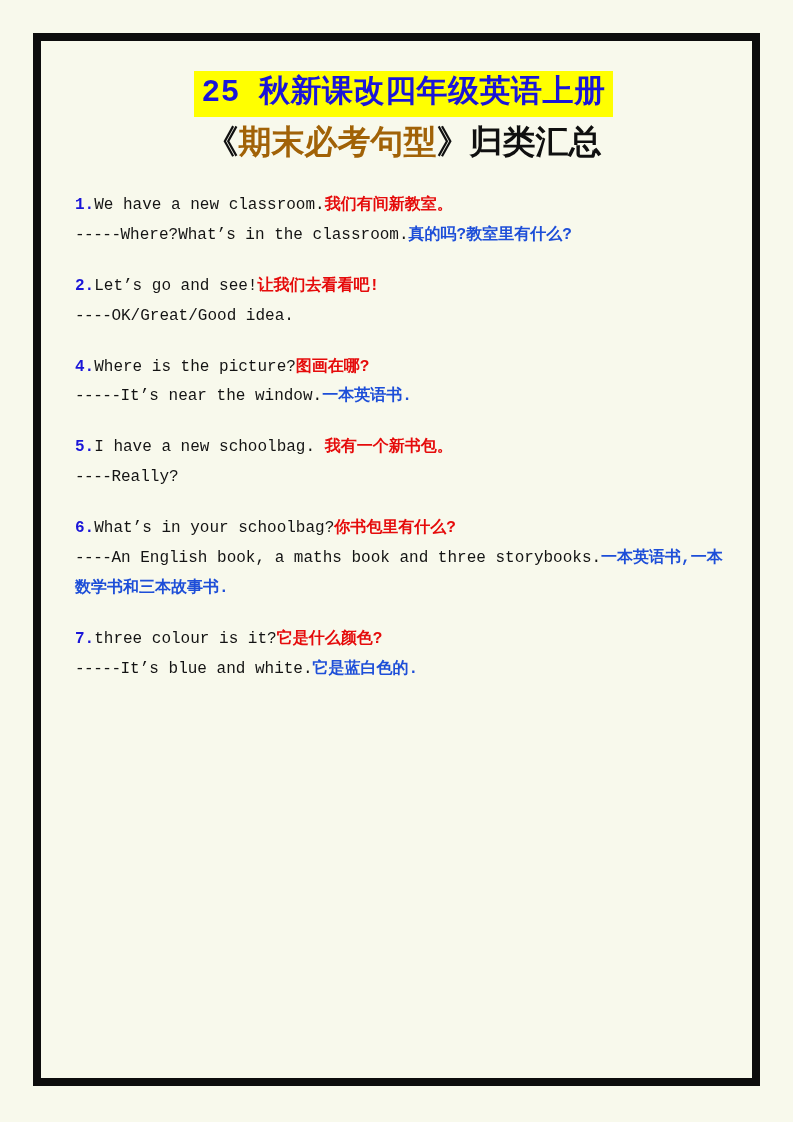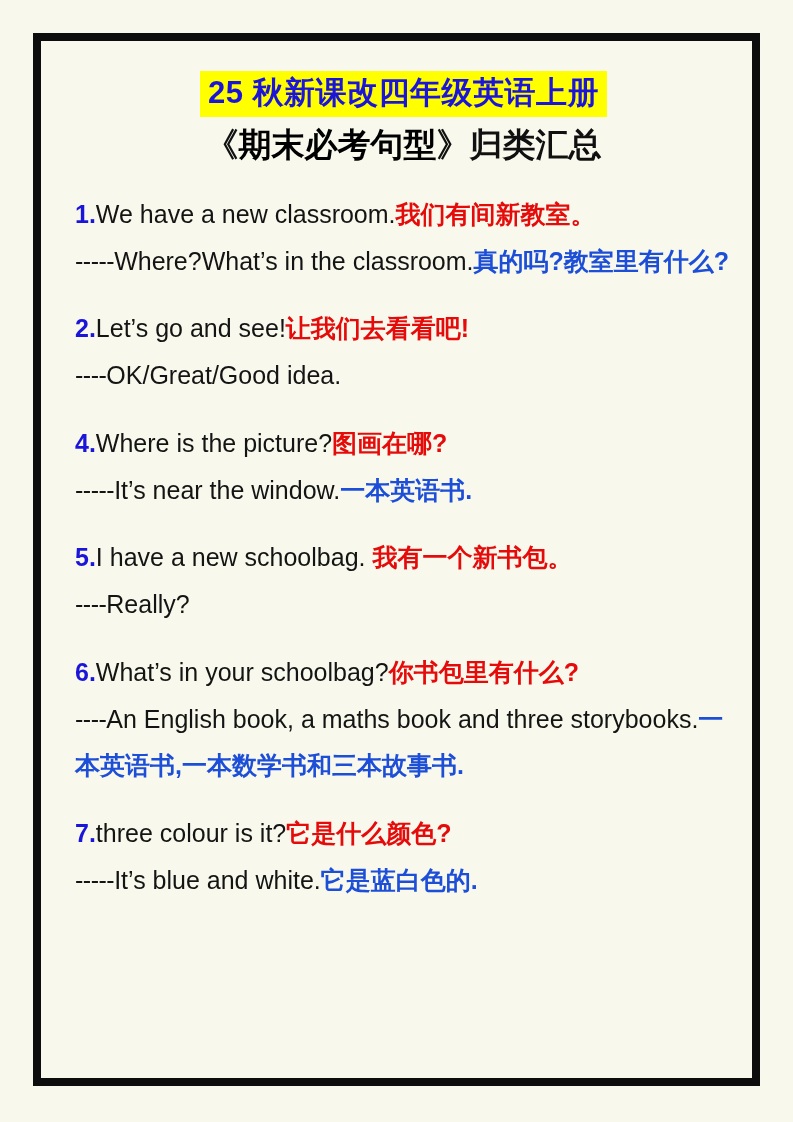--- a/index.html
+++ b/index.html
@@ -31,20 +31,21 @@
     background: #f8f9ec;
   }
   .inner {
     position: absolute;
     left: 0;
     top: 0;
     right: 0;
     bottom: 0;
     padding: 22px 20px 0 34px;
     box-sizing: border-box;
+    font-family: Liberation Mono, monospace;
   }
 
   
   .title-wrap {
     text-align: center;
     margin-top: 8px;
   }
   .title-line1 {
     display: inline-block;
     background: #ffff00;
@@ -58,32 +59,32 @@
   }
   .title-line2 {
     margin-top: 7px;
     font-weight: bold;
     font-size: 33px;
     line-height: 1.25;
     color: #101010;
     white-space: nowrap;
   }
   .title-line2 .red {
-    color: #000000;
+    color: #a16207;
   }
 
   
   .items {
     margin-top: 26px;
   }
   .item {
     margin-bottom: 21px;
   }
   .line {
-    font-size: 25px;
+    font-size: 16px;
     line-height: 1.87;
     color: #141414;
     font-weight: 500;
     word-spacing: 0px;
   }
   .num {
     color: #1a15d8;
     font-weight: bold;
   }
   .en {

